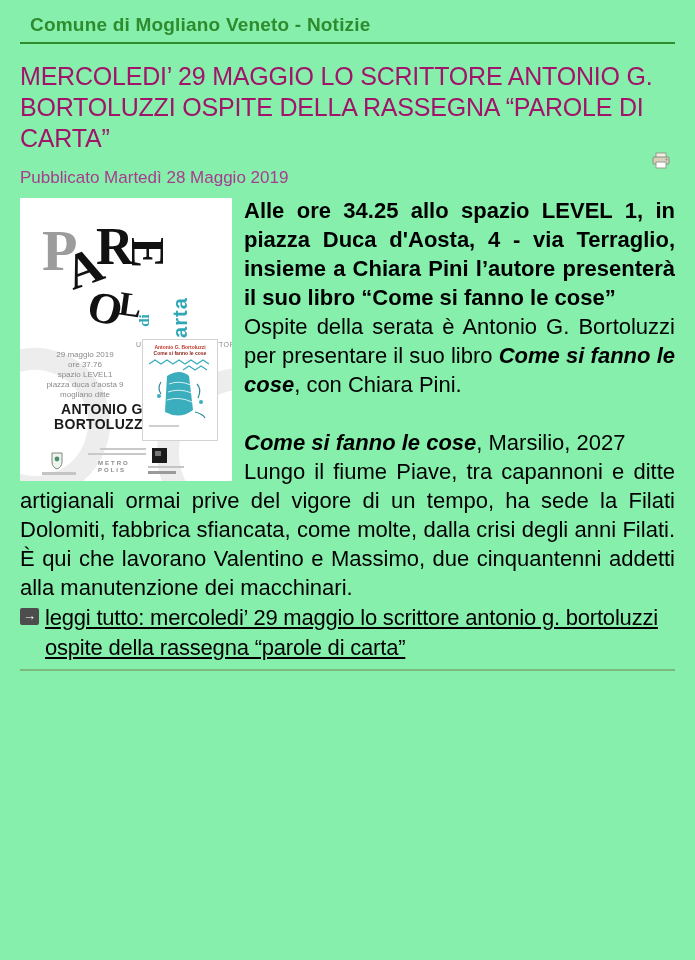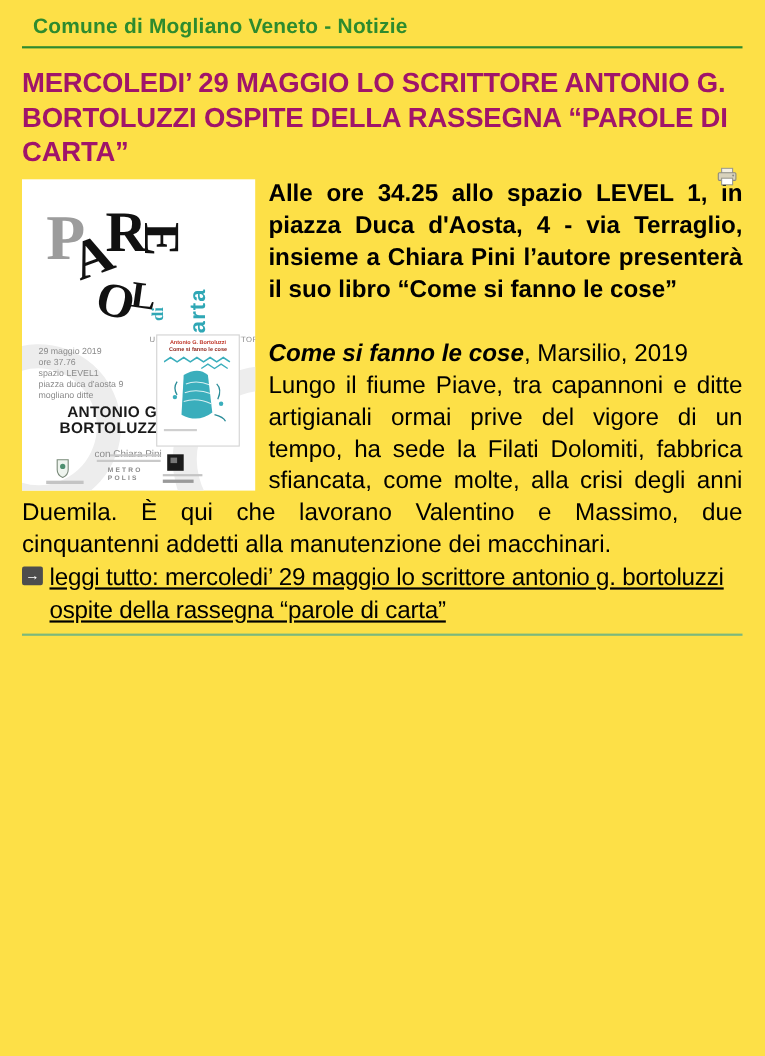--- a/index.html
+++ b/index.html
@@ -3,34 +3,34 @@
 <meta charset="utf-8">
 <style>
   * { margin:0; padding:0; box-sizing:border-box; }
   html,body { background:#fff; }
   .page {
     position:relative;
     width:695px; height:960px;
     padding:10px 20px 0 20px;
     overflow:hidden;
     font-family:"Liberation Sans", sans-serif;
-    background:#fde047;
+    background:#86efac;
   }
   
   .site-header {
     color:#2e8b2e; font-size:19px; font-weight:bold;
     padding:4px 0 6px 10px; letter-spacing:0.2px;
   }
   .rule-top { border:none; border-top:2px solid #2e8b2e; margin:0 0 0 0; }
   .rule-bottom { border:none; border-top:2px solid #7cb87c; margin-top:6px; }
 
   
   .article-title {
     margin-top:17px; color:#a0146a;
-    font-size:25px; font-weight:bold; line-height:31px; letter-spacing:-0.2px;
+    font-size:25px; font-weight:normal; line-height:31px; letter-spacing:-0.2px;
     max-width:660px;
   }
   .print-btn {
     position:absolute; right:24px; top:152px;
     width:20px; height:18px; border:none; background:transparent; cursor:pointer; padding:0;
   }
   .published {
     margin-top:13px; color:#a63d8f; font-size:17px; line-height:22px;
   }
 
@@ -64,21 +64,21 @@
     writing-mode:vertical-rl; transform:rotate(180deg);
     color:#2fa7b5; font-weight:bold; font-size:20px; letter-spacing:1px;
     font-family:"Liberation Sans",sans-serif;
   }
   .p-tagline {
     position:absolute; left:116px; top:132px; width:92px;
     font-size:7px; color:#8a8a8a; letter-spacing:0.4px; white-space:nowrap;
   }
   .p-details {
     position:absolute; right:97px; top:152px; width:100px;
-    text-align:left; font-size:8px; line-height:10px; color:#8a8a8a;
+    text-align:center; font-size:8px; line-height:10px; color:#8a8a8a;
   }
   .p-author { position:absolute; right:85px; top:204px; width:120px; text-align:right;
     font-size:14px; line-height:15px; font-weight:bold; color:#1a1a1a; letter-spacing:0.3px; }
   .p-with { position:absolute; right:85px; top:235px; width:120px; text-align:right;
     font-size:9px; color:#8a8a8a; }
   .tinybar { position:absolute; background:#c9c9c9; height:2px; }
   .tb1 { right:86px; top:250px; width:46px; }
   .tb2 { right:86px; top:255px; width:58px; }
   
   .cover {
@@ -127,20 +127,21 @@
 
   <button class="print-btn" title="">
     <svg width="20" height="18" viewBox="0 0 20 18">
       <rect x="5" y="1" width="10" height="5" fill="#f3efe2" stroke="#9a9a8e" stroke-width="1"></rect>
       <rect x="2" y="5" width="16" height="7" rx="1" fill="#d8d2bc" stroke="#8a8a80" stroke-width="1"></rect>
       <rect x="5" y="10" width="10" height="6" fill="#ffffff" stroke="#9a9a8e" stroke-width="1"></rect>
       <circle cx="15.5" cy="7.5" r="0.9" fill="#8a8a80"></circle>
     </svg>
   </button>
 
+  <div class="published">Pubblicato Martedì 28 Maggio 2019</div>
 
   <div class="article-body">
 
     <div class="poster">
       <div class="wm1"></div>
       <div class="wm2"></div>
       <div class="plogo">
         <span class="pl-P">P</span>
         <span class="pl-A">A</span>
         <span class="pl-R">R</span>
@@ -155,21 +156,20 @@
         <div>29 maggio 2019</div>
         <div>ore 37.76</div>
         <div>spazio LEVEL1</div>
         <div>piazza duca d'aosta 9</div>
         <div>mogliano ditte</div>
       </div>
       <div class="p-author">
         <div>ANTONIO G.</div>
         <div>BORTOLUZZI</div>
       </div>
-      <div class="p-with">con Chiara Pini</div>
       <div class="tinybar tb1"></div>
       <div class="tinybar tb2"></div>
 
       <div class="cover">
         <div class="c-author">Antonio G. Bortoluzzi</div>
         <div class="c-title">Come si fanno le cose</div>
         <svg width="62" height="64" viewBox="0 0 62 64">
           <polyline points="0,6 6,2 12,6 18,2 24,6 30,2 36,6 42,2 48,6 54,2 60,6" fill="none" stroke="#3aaebc" stroke-width="1.4"></polyline>
           <polyline points="34,12 40,8 46,12 52,8 58,12" fill="none" stroke="#3aaebc" stroke-width="1.2"></polyline>
           <path d="M18 18 Q31 10 40 18 L44 52 Q31 62 16 54 Z" fill="#3aaebc"></path>
@@ -191,22 +191,23 @@
           <div>METRO</div>
           <div>POLIS</div>
         </div>
         <div class="blacksq"></div>
         <div class="bs-bar1"></div>
         <div class="bs-bar2"></div>
       </div>
     </div>
 
     <p style="font-weight:bold;">Alle ore 34.25 allo spazio LEVEL 1, in piazza Duca d'Aosta, 4 - via Terraglio, insieme a Chiara Pini l’autore presenterà il suo libro “Come si fanno le cose”</p>
-    <p class="p-gap"><span class="book-title">Come si fanno le cose</span><span>, Marsilio, 2019</span></p>
-    <p>Lungo il fiume Piave, tra capannoni e ditte artigianali ormai prive del vigore di un tempo, ha sede la Filati Dolomiti, fabbrica sfiancata, come molte, alla crisi degli anni Duemila. È qui che lavorano Valentino e Massimo, due cinquantenni addetti alla manutenzione dei macchinari.</p>
+    <p><span>Ospite della serata è Antonio G. Bortoluzzi  per presentare il suo libro  </span><span class="book-title">Come si fanno le cose</span><span>, con Chiara Pini.</span></p>
+    <p class="p-gap"><span class="book-title">Come si fanno le cose</span><span>, Marsilio, 2027</span></p>
+    <p>Lungo il fiume Piave, tra capannoni e ditte artigianali ormai prive del vigore di un tempo, ha sede la Filati Dolomiti, fabbrica sfiancata, come molte, dalla crisi degli anni Filati. È qui che lavorano Valentino e Massimo, due cinquantenni addetti alla manutenzione dei macchinari.</p>
 
     <a href="#" class="read-more">
       <span class="rm-arrow">→</span>
       <span class="rm-label">leggi tutto: mercoledi’ 29 maggio lo scrittore antonio g. bortoluzzi ospite della rassegna “parole di carta”</span>
     </a>
   </div>
 
   <hr class="rule-bottom">
 </div>
 

